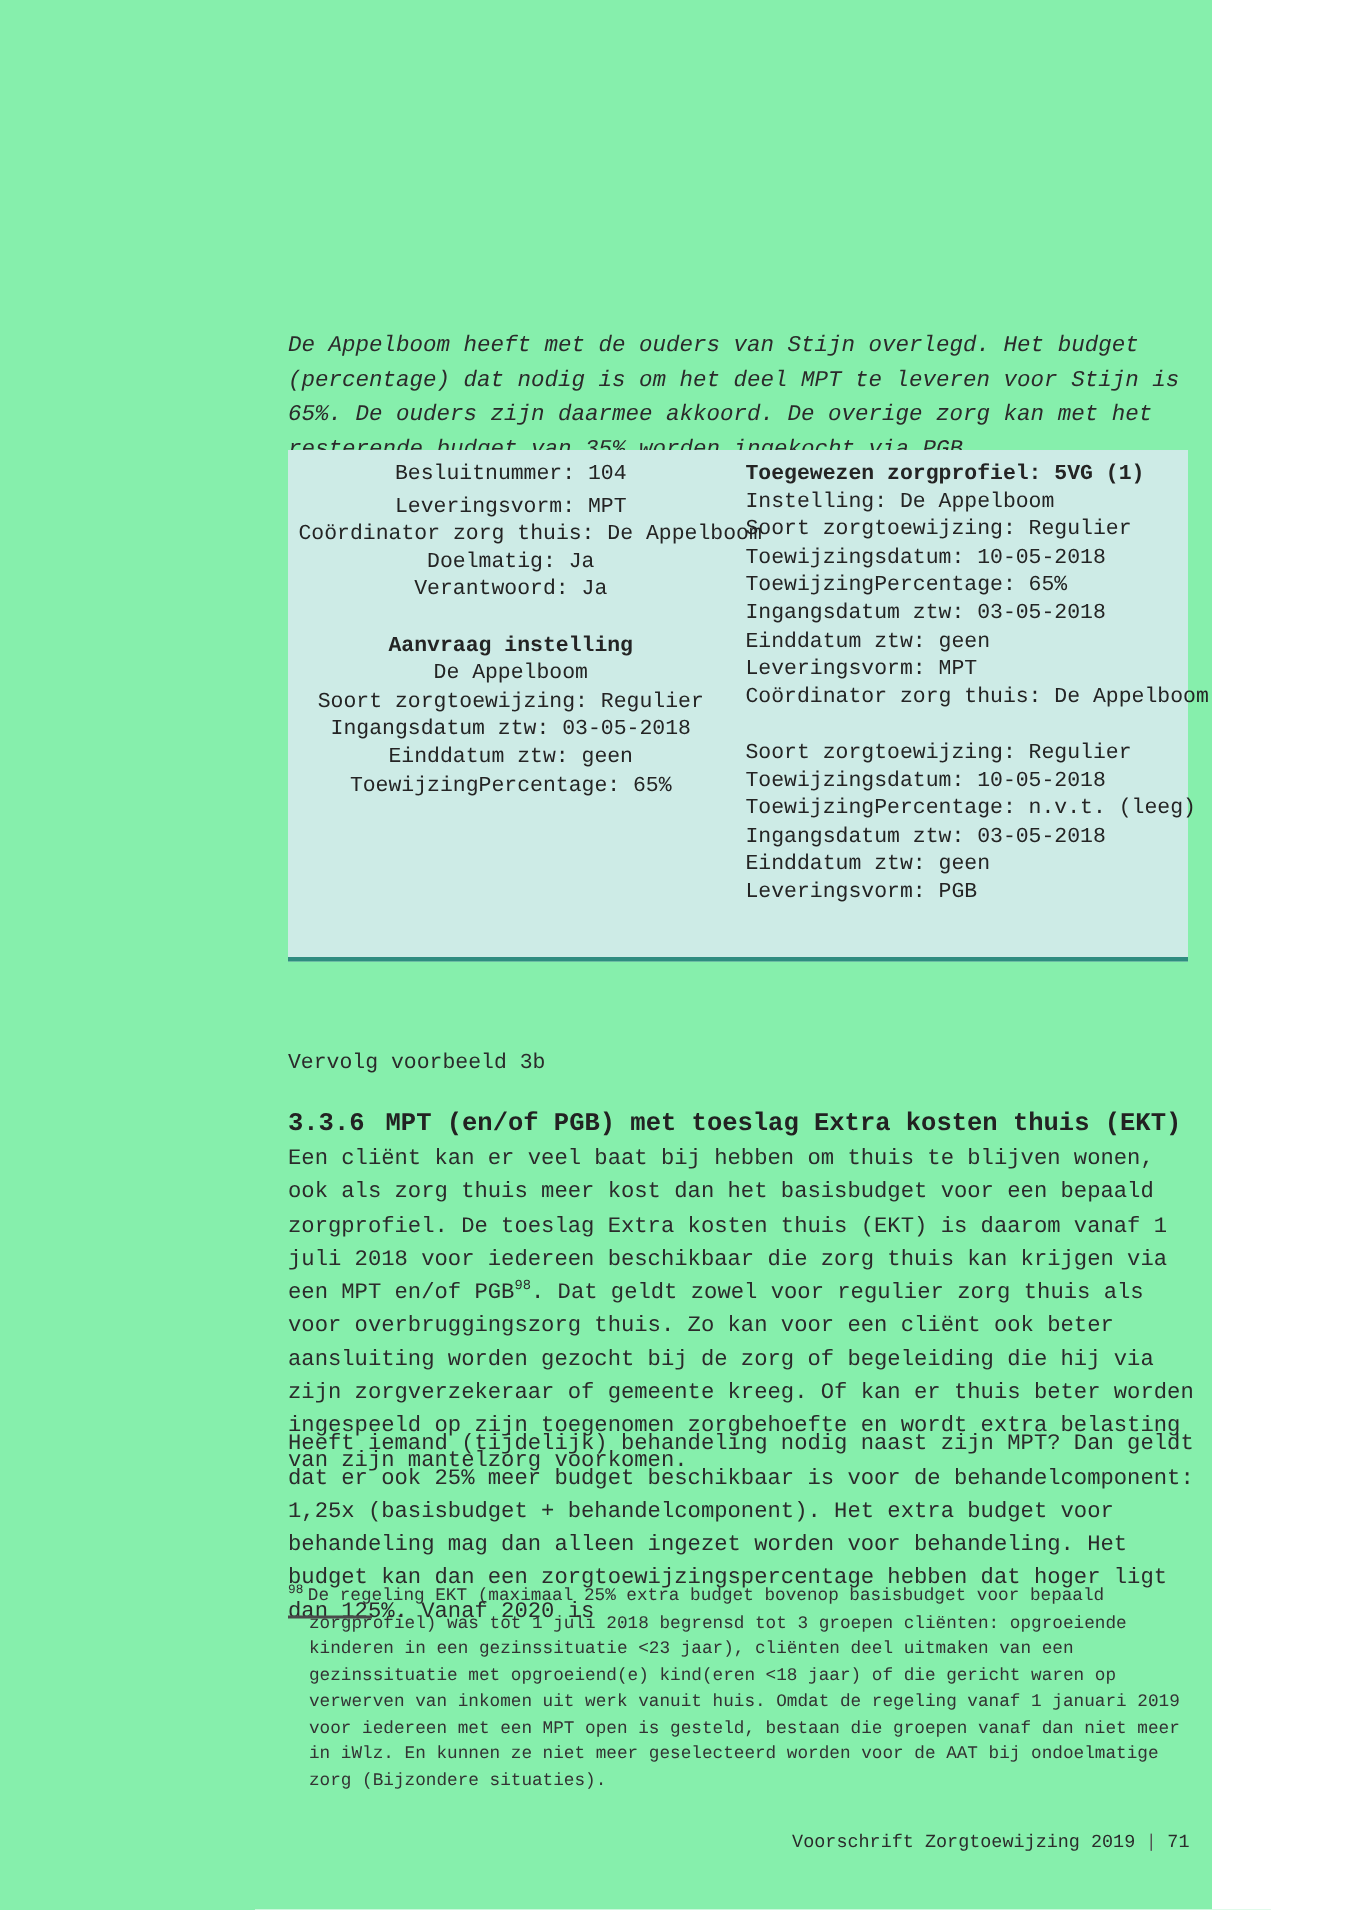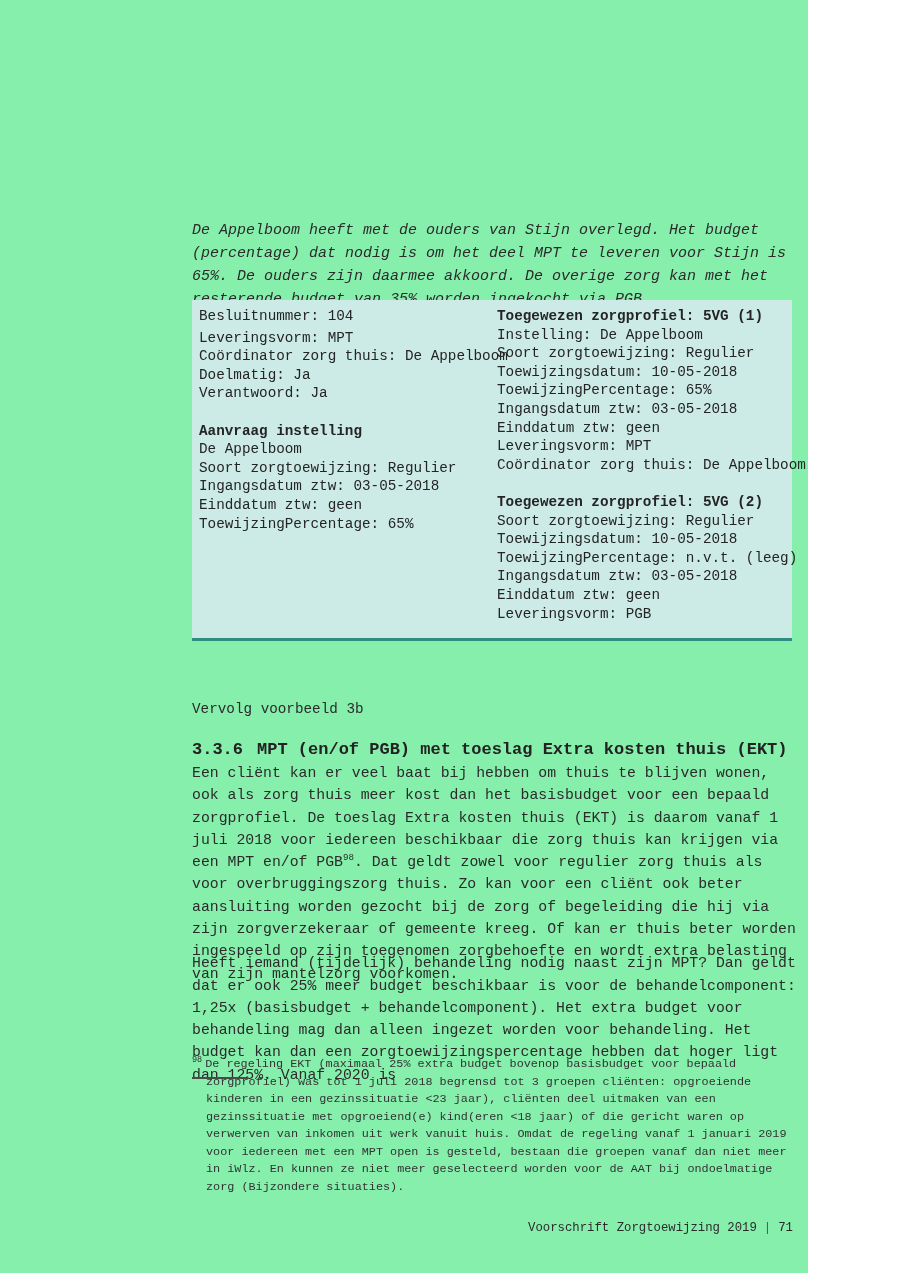--- a/index.html
+++ b/index.html
@@ -20,21 +20,21 @@
     font-size:14.4px; line-height:19px; padding:9px 6px 9px 7px;
   }
   .t-hcell.left  { width:290px; }
   .t-hgap  { width:4px; background:#ffffff; }
   .t-hcell.right { flex:1; padding-left:11px; }
   .t-body {
     display:flex; background:#CDEBE6; min-height:341px;
     border-bottom:3px solid #2F8C80; padding-top:7px; padding-bottom:6px;
   }
   .t-bcol { font-size:14.3px; line-height:18.6px; color:#242424; }
-  .t-bcol.left  { width:294px; padding-left:7px; padding-right:4px; }
+  .t-bcol.left  { width:294px; padding-left:7px; padding-right:4px;text-align:center; }
   .t-bcol.right { flex:1; padding-left:11px; padding-right:24px; }
   .t-line { white-space:nowrap; }
   .t-line.bold { font-weight:bold; }
   .t-line.gap-sm { margin-top:3px; }
   .t-spacer { height:18.6px; }
   .caption {
     position:absolute; left:192px; top:701px; font-size:14.3px; color:#2b2b2b;
   }
   
   .heading {
@@ -94,21 +94,20 @@
         <div class="t-line bold">Toegewezen zorgprofiel: 5VG (1)</div>
         <div class="t-line">Instelling: De Appelboom</div>
         <div class="t-line">Soort zorgtoewijzing: Regulier</div>
         <div class="t-line">Toewijzingsdatum: 10-05-2018</div>
         <div class="t-line">ToewijzingPercentage: 65%</div>
         <div class="t-line">Ingangsdatum ztw: 03-05-2018</div>
         <div class="t-line">Einddatum ztw: geen</div>
         <div class="t-line">Leveringsvorm: MPT</div>
         <div class="t-line">Coördinator zorg thuis: De Appelboom</div>
         <div class="t-spacer"></div>
-        <div class="t-line bold">Toegewezen zorgprofiel: 5VG (2)</div>
         <div class="t-line">Soort zorgtoewijzing: Regulier</div>
         <div class="t-line">Toewijzingsdatum: 10-05-2018</div>
         <div class="t-line">ToewijzingPercentage: n.v.t. (leeg)</div>
         <div class="t-line">Ingangsdatum ztw: 03-05-2018</div>
         <div class="t-line">Einddatum ztw: geen</div>
         <div class="t-line">Leveringsvorm: PGB</div>
       </div>
     </div>
   </div>
 

